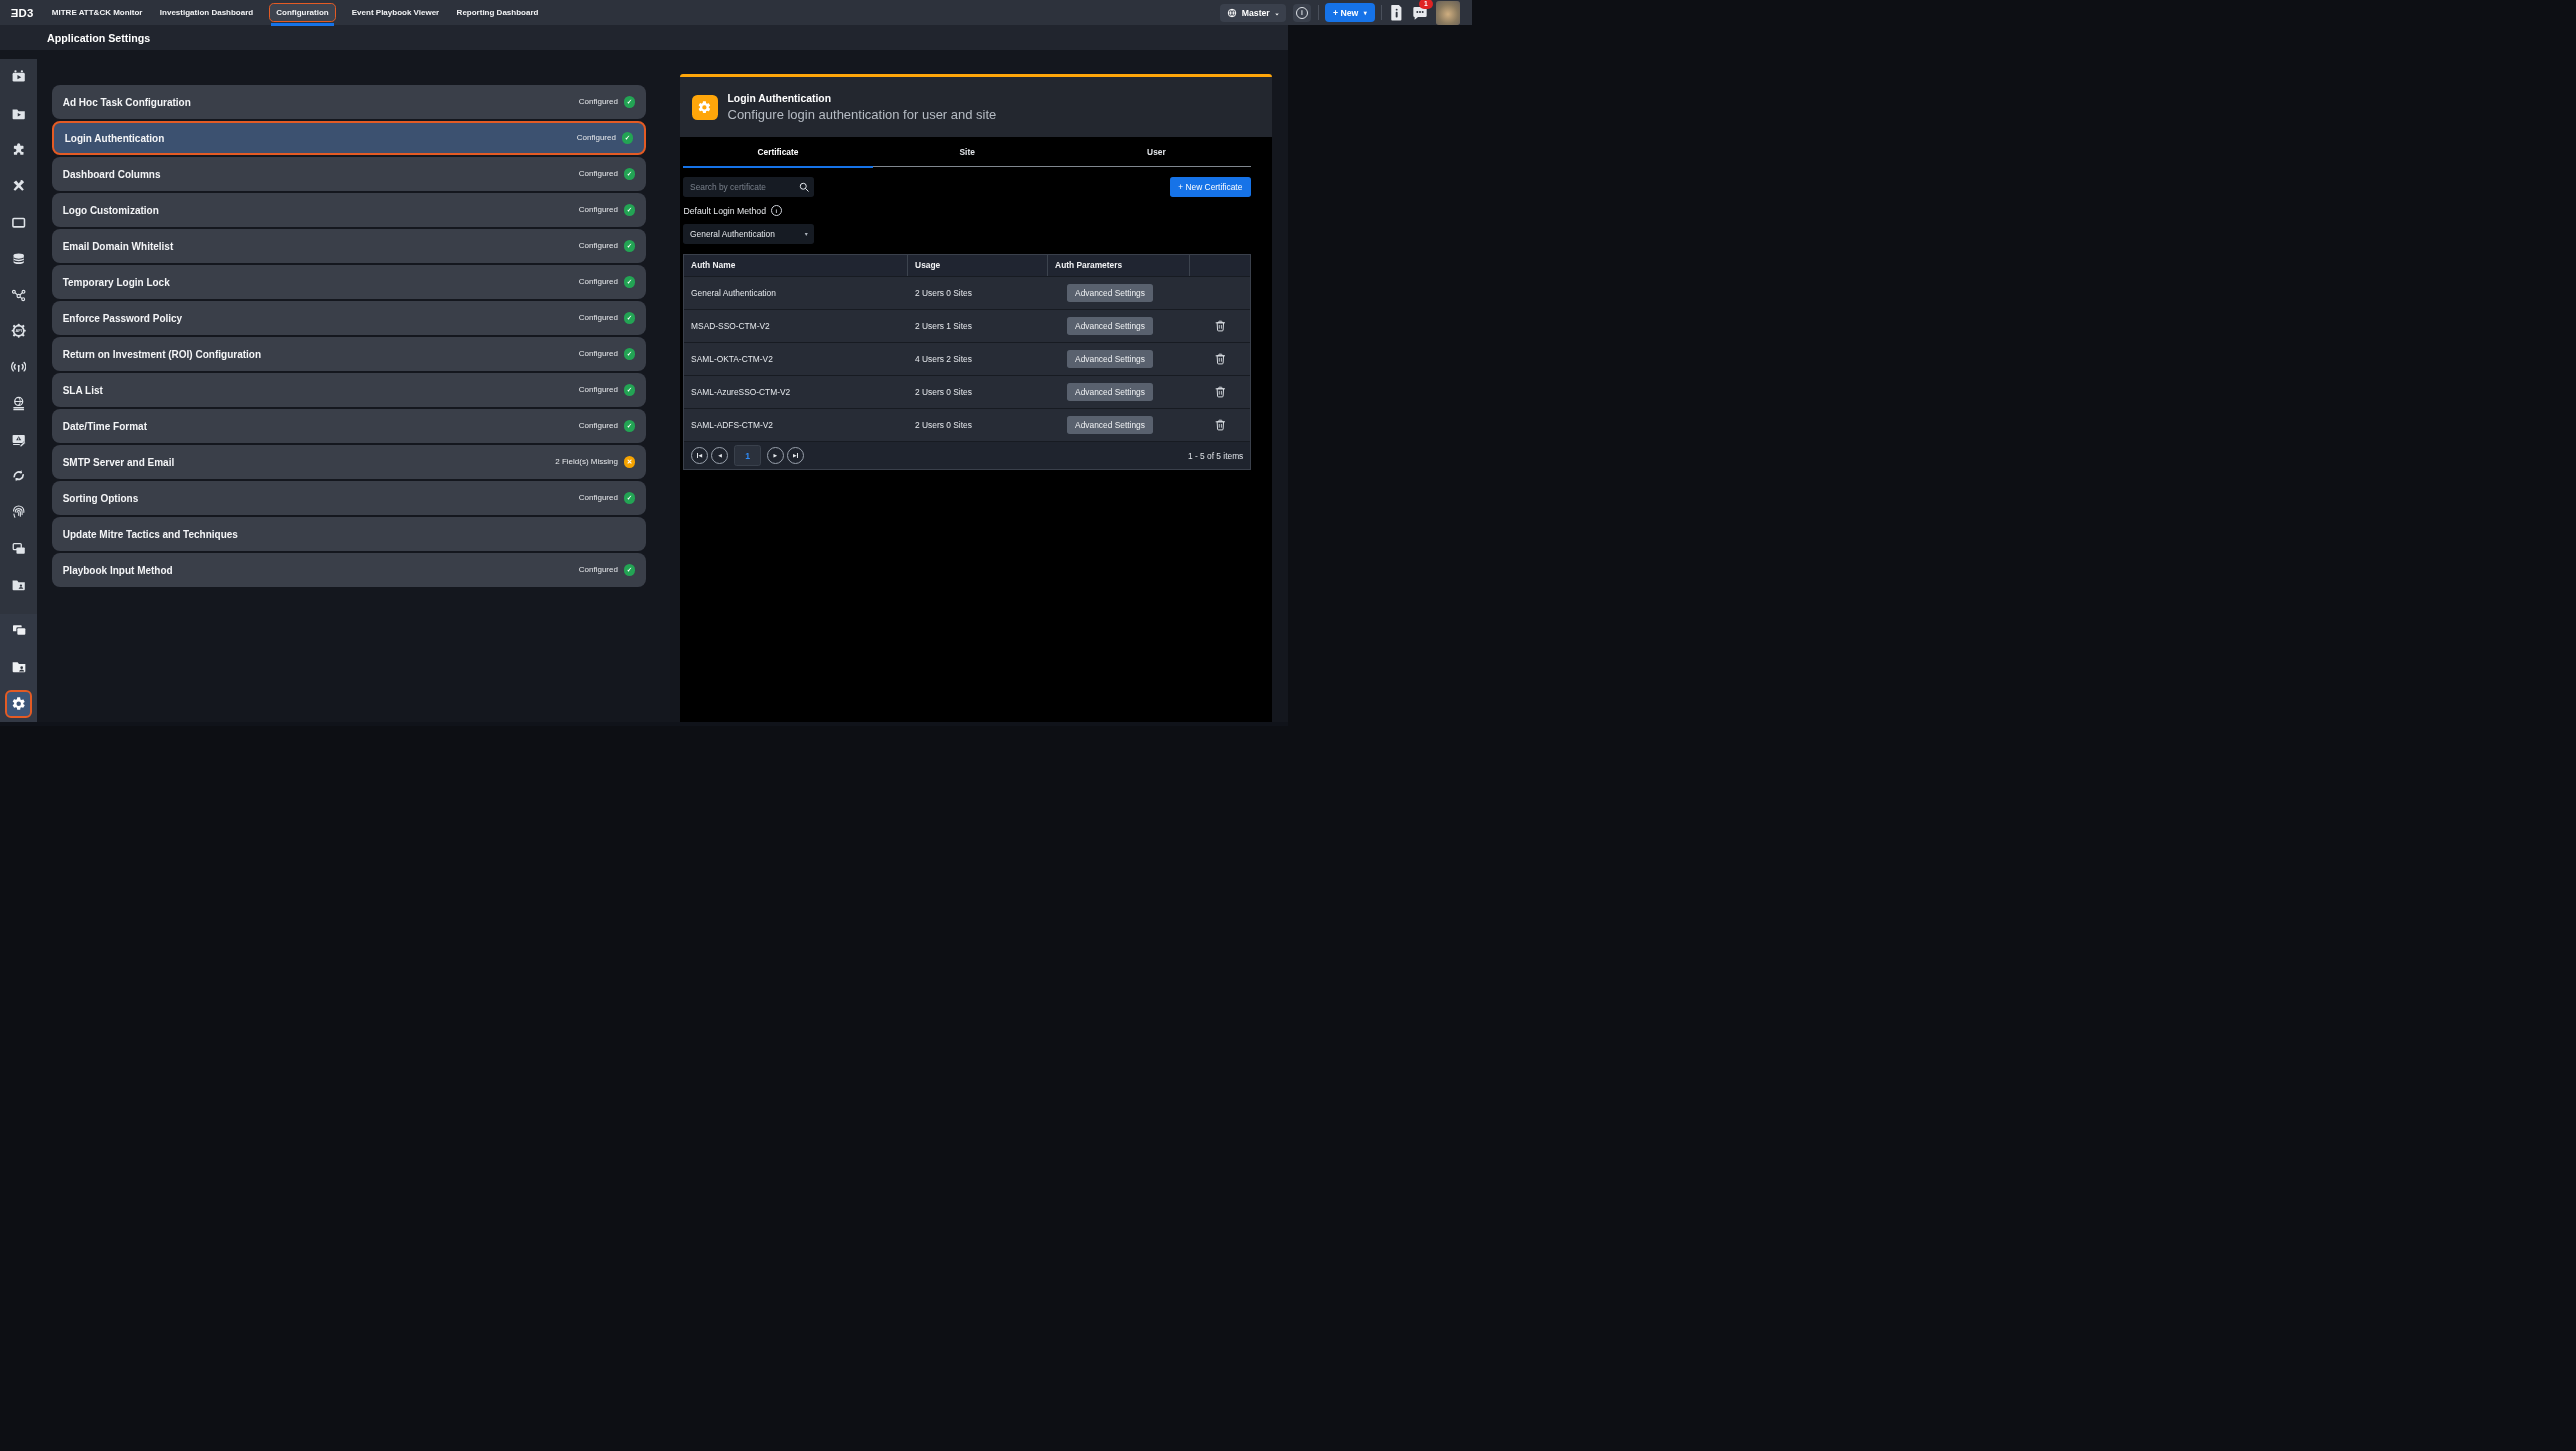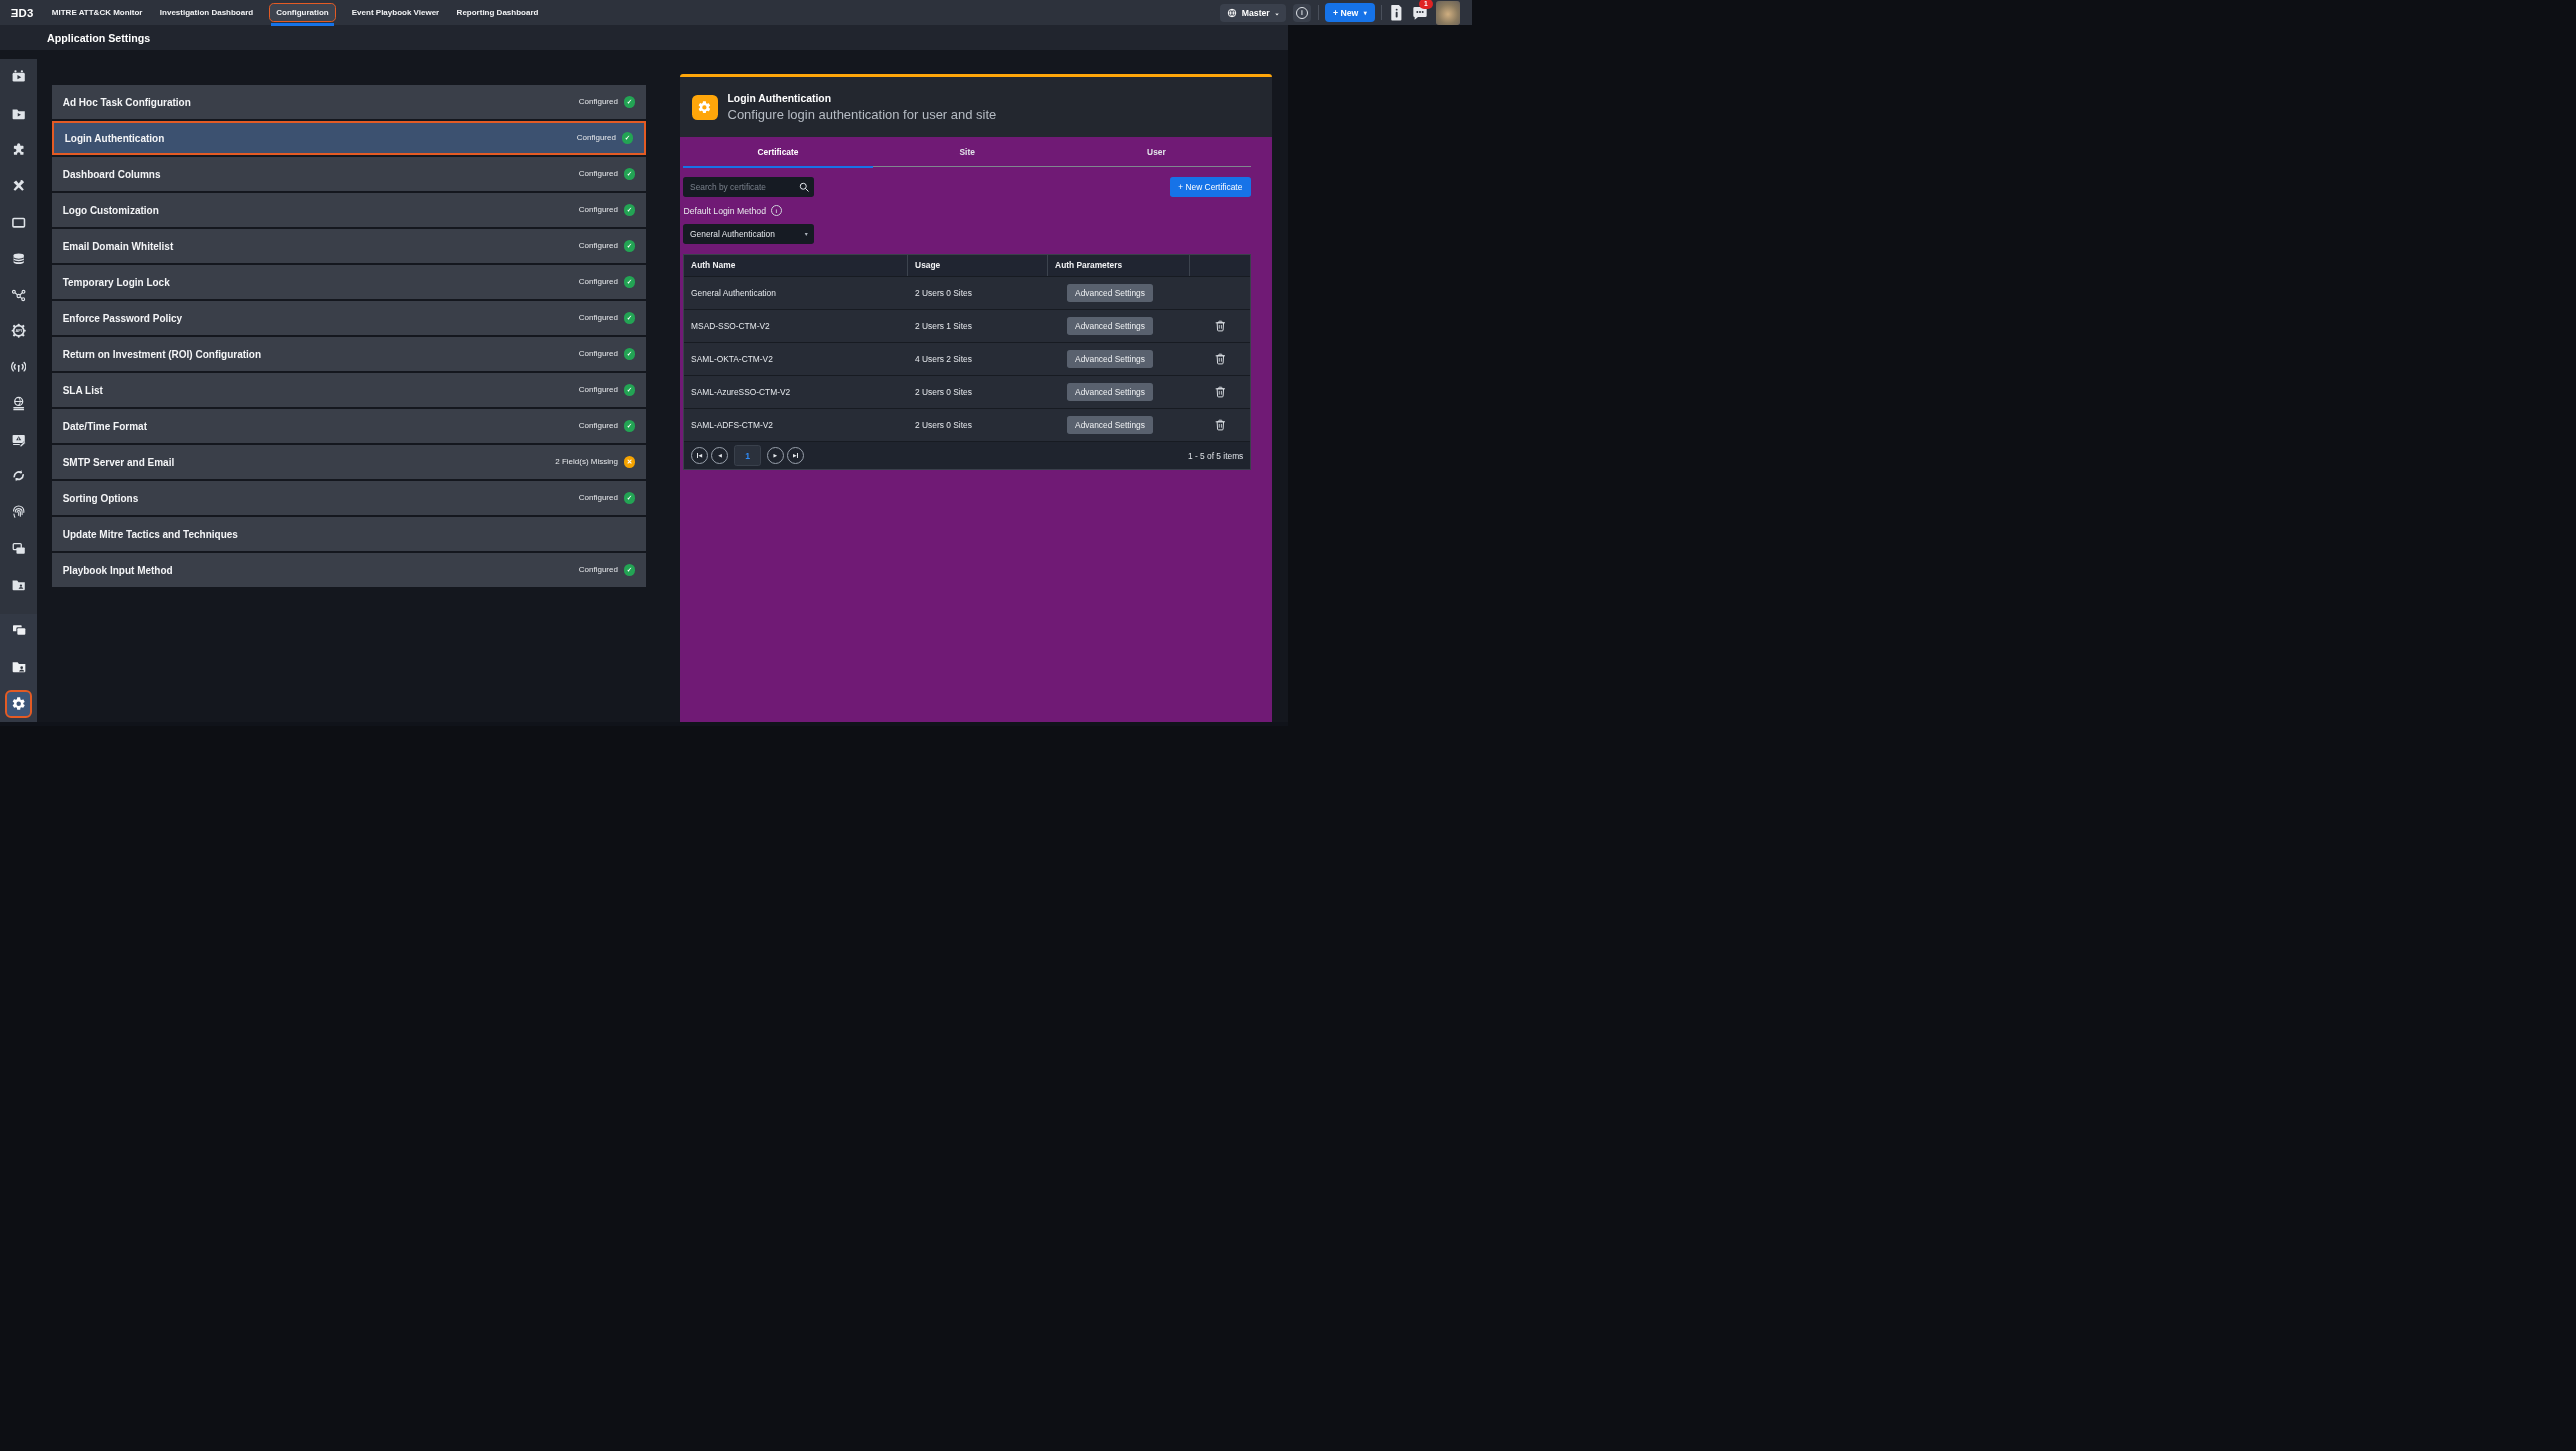--- a/index.html
+++ b/index.html
@@ -30,39 +30,39 @@
 
   
   .sidebar{position:absolute;top:59px;left:0;width:37px;height:663px;background:#2f343e;z-index:25;}
   .side-icon{position:absolute;left:0;width:37px;height:27px;display:flex;align-items:center;justify-content:center;cursor:pointer;}
   .sidebar-bottom{position:absolute;left:0;top:555px;width:37px;height:108px;background:#333945;}
   .gear-btn{position:absolute;left:4.7px;top:631px;width:27.5px;height:27.5px;background:#3d5678;border:2px solid #e45b24;border-radius:6px;display:flex;align-items:center;justify-content:center;cursor:pointer;box-sizing:border-box;}
   .bottom-strip{position:absolute;left:0;bottom:0;width:1288px;height:4px;background:#10131a;z-index:40;}
 
   
   .list{position:absolute;left:52px;top:85px;width:594px;}
-  .card{height:34px;background:#3a3f49;border-radius:0;margin-bottom:2px;display:flex;align-items:center;padding:0 10.7px;box-sizing:border-box;cursor:pointer;}
+  .card{height:34px;background:#3a3f49;border-radius:8px;margin-bottom:2px;display:flex;align-items:center;padding:0 10.7px;box-sizing:border-box;cursor:pointer;}
   .card.selected{background:#3c5170;border:2px solid #e45b24;}
   .card-label{color:#f4f5f7;font-size:10px;font-weight:700;}
   .card-status{margin-left:auto;display:flex;align-items:center;gap:6px;}
   .status-text{color:#e8eaed;font-size:8px;}
   .badge{width:11.4px;height:11.4px;border-radius:50%;display:flex;align-items:center;justify-content:center;color:#fff;font-size:6.7px;font-weight:700;}
   .badge.ok{background:#23a454;}
   .badge.ok::after{content:"\2713";}
   .badge.warn{background:#f5a300;}
   .badge.warn::after{content:"\2715";}
 
   
   .panel{position:absolute;left:680px;top:74px;width:592px;height:651px;display:flex;flex-direction:column;}
   .panel-accent{height:3.4px;background:#ffa60a;border-radius:5.4px 5.4px 0 0;}
   .panel-header{height:60px;background:#23272f;display:flex;align-items:center;padding-left:12px;}
   .gear-tile{width:25.5px;height:25.5px;background:#ffa60a;border-radius:5.4px;display:flex;align-items:center;justify-content:center;margin-right:10px;}
   .panel-title{color:#ffffff;font-size:10.4px;font-weight:700;margin-bottom:3.4px;}
   .panel-subtitle{color:#b6bcc4;font-size:13px;}
-  .panel-body{flex:1;background:#701a75;padding:0 21px 0 3.4px;}
+  .panel-body{flex:1;background:#000000;padding:0 21px 0 3.4px;}
   .tabs{display:flex;height:29.5px;}
   .tab{flex:1;display:flex;align-items:center;justify-content:center;color:#e3e6ea;font-size:8.4px;font-weight:700;cursor:pointer;position:relative;border-bottom:1.3px solid #80878f;}
   .tab.active{color:#ffffff;border-bottom:2.7px solid #1673e8;margin-bottom:-1.3px;}
   .toolbar{margin-top:10px;display:flex;align-items:flex-start;justify-content:space-between;}
   .search-wrap{position:relative;width:131px;}
   .search-input{width:100%;height:20px;background:#161b23;border:none;border-radius:2.7px;color:#cfd3da;font-size:8.4px;padding:0 20px 0 6.7px;box-sizing:border-box;font-family:inherit;outline:none;}
   .search-input::placeholder{color:#79808b;}
   .search-ic{position:absolute;right:4.7px;top:4px;}
   .btn-newcert{height:20px;background:#1673e8;border:none;border-radius:2.7px;color:#fff;font-size:8.4px;font-weight:400;padding:0 8.7px;cursor:pointer;font-family:inherit;}
   .dlm-row{margin-top:8px;display:flex;align-items:center;gap:4.7px;}

